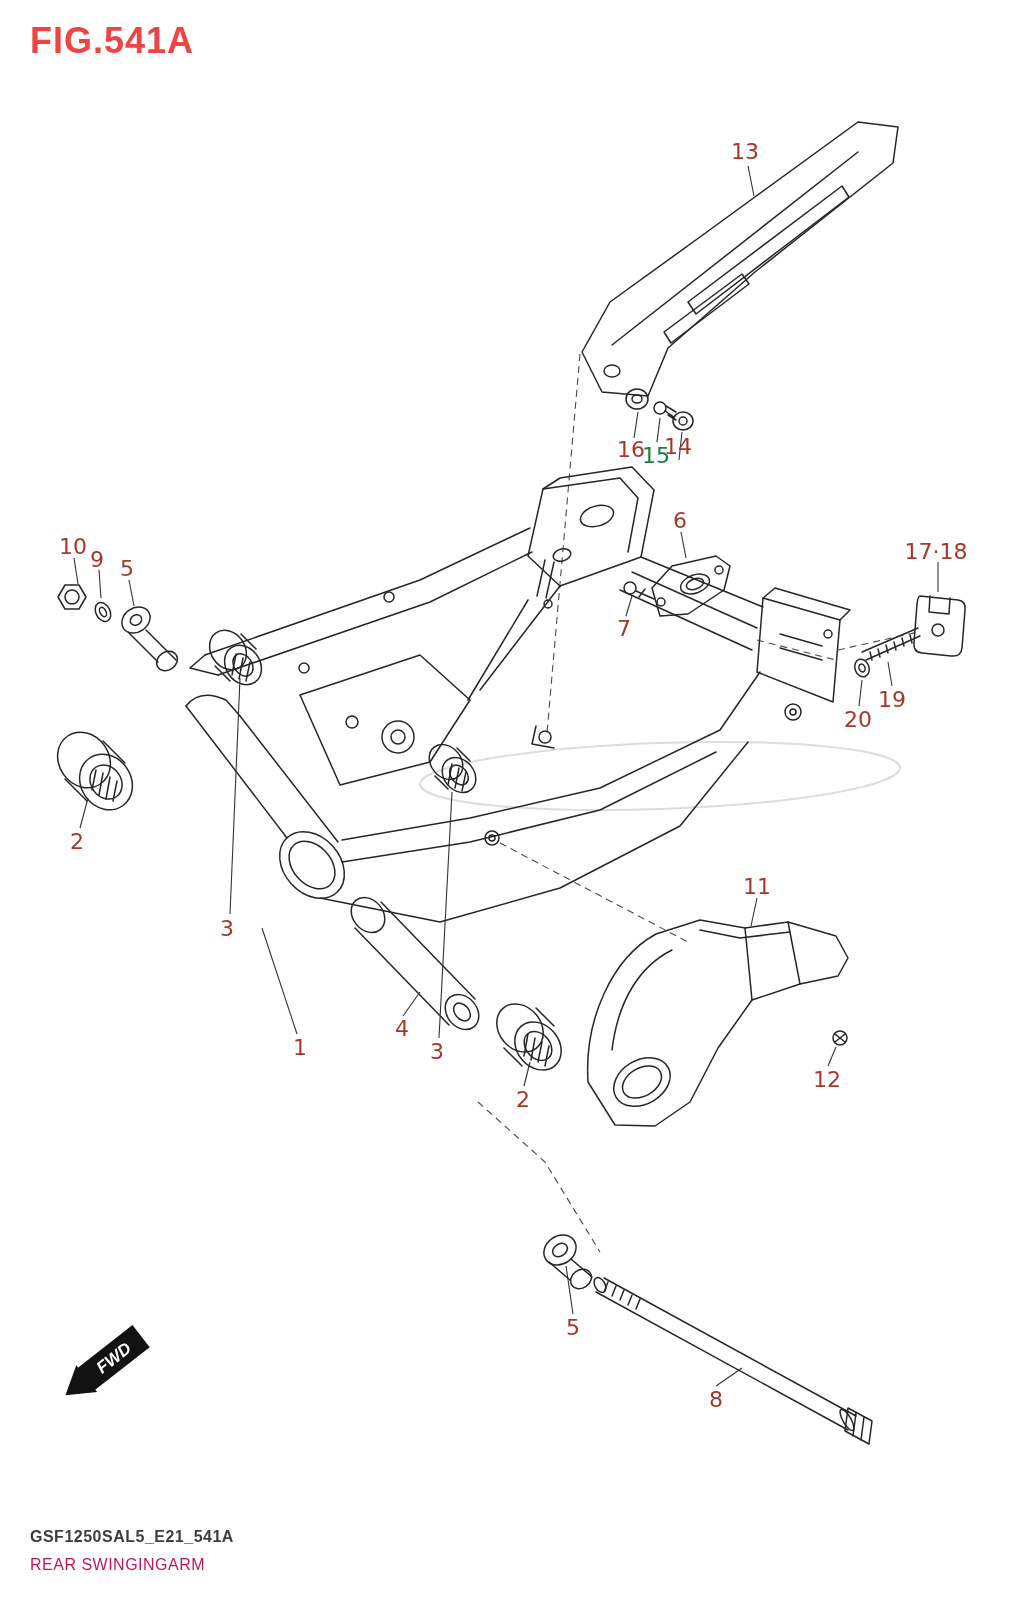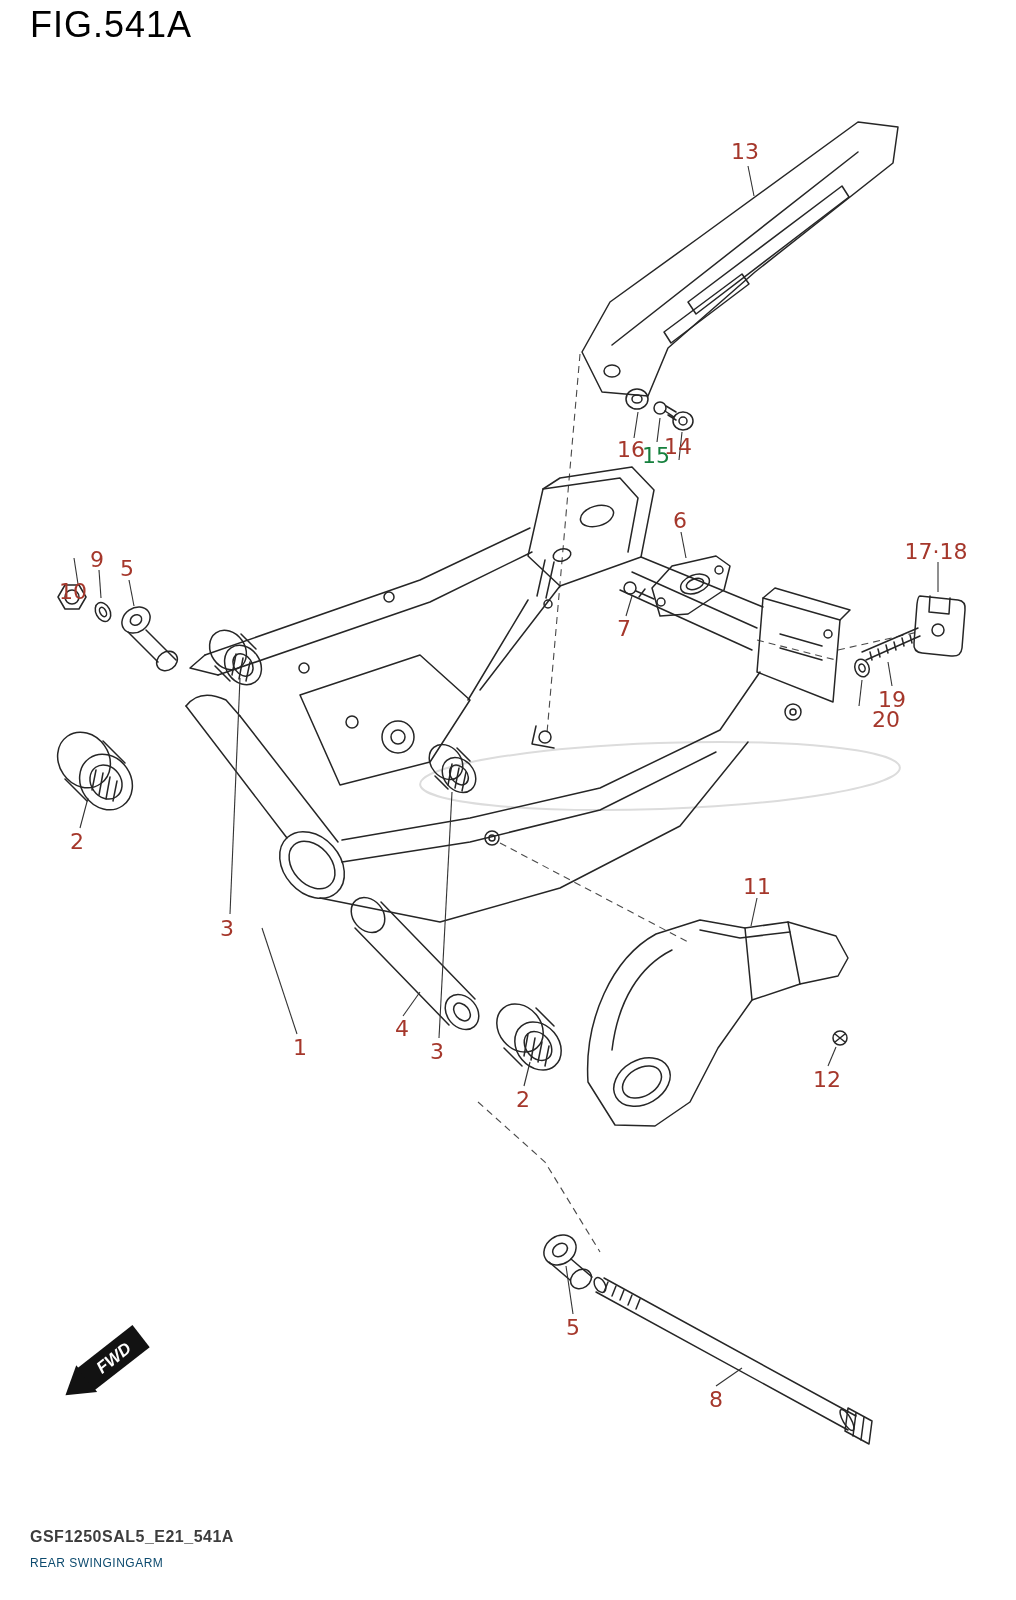--- a/index.html
+++ b/index.html
@@ -2,31 +2,31 @@
 <html><head>
 <meta charset="utf-8">
 <style>
   html,body{margin:0;padding:0;background:#ffffff;}
   .page{
     position:relative;width:1016px;height:1600px;background:#ffffff;overflow:hidden;
     font-family:"Liberation Sans",sans-serif;
   }
   .art{position:absolute;left:0;top:0;}
   .page-title{
-    position:absolute;left:30px;top:4px;
-    font-size:36px;font-weight:400;letter-spacing:1px;color:#000000;
+    position:absolute;left:30px;top:20px;
+    font-size:36px;font-weight:700;letter-spacing:1px;color:#ef4444;
     font-family:"Liberation Sans",sans-serif;
   }
   .footer-code{
     position:absolute;left:30px;top:1528px;
     font-size:16px;color:#3d3d3d;letter-spacing:.5px;font-weight:bold;
   }
   .footer-name{
     position:absolute;left:30px;top:1556px;
-    font-size:12px;color:#0c4a6e;letter-spacing:.5px;
+    font-size:16px;color:#be185d;letter-spacing:.5px;
   }
   .callout-layer{position:absolute;left:0;top:0;width:1016px;height:1600px;pointer-events:none;}
   .callout{
     position:absolute;transform:translate(-50%,-50%);
     font-size:22px;color:#a5372b;font-family:"DejaVu Sans",sans-serif;
     white-space:nowrap;
   }
   .watermark{
     position:absolute;left:408px;top:742px;width:510px;text-align:center;
     opacity:.85;pointer-events:none;
@@ -262,22 +262,22 @@
 
   <div class="callout-layer">
       <div class="callout" style="left: 745px; top: 151px; color: rgb(165, 55, 43);">13</div>
       <div class="callout" style="left: 631px; top: 449px; color: rgb(165, 55, 43);">16</div>
       <div class="callout" style="left: 656px; top: 455px; color: #15803d;">15</div>
       <div class="callout" style="left: 678px; top: 446px; color: rgb(165, 55, 43);">14</div>
       <div class="callout" style="left: 680px; top: 520px; color: rgb(165, 55, 43);">6</div>
       <div class="callout" style="left: 624px; top: 628px; color: rgb(165, 55, 43);">7</div>
       <div class="callout" style="left: 936px; top: 551px; color: rgb(165, 55, 43);">17·18</div>
       <div class="callout" style="left: 892px; top: 699px; color: rgb(165, 55, 43);">19</div>
-      <div class="callout" style="left: 858px; top: 719px; color: rgb(165, 55, 43); margin-left: 28px;">20</div>
-      <div class="callout" style="left: 73px; top: 546px; color: rgb(165, 55, 43); margin-top: 45px;">10</div>
+      <div class="callout" style="left: 858px; top: 719px; color: rgb(165, 55, 43);">20</div>
+      <div class="callout" style="left: 73px; top: 546px; color: rgb(165, 55, 43);">10</div>
       <div class="callout" style="left: 97px; top: 559px; color: rgb(165, 55, 43);">9</div>
       <div class="callout" style="left: 127px; top: 568px; color: rgb(165, 55, 43);">5</div>
       <div class="callout" style="left: 77px; top: 841px; color: rgb(165, 55, 43);">2</div>
       <div class="callout" style="left: 227px; top: 928px; color: rgb(165, 55, 43);">3</div>
       <div class="callout" style="left: 300px; top: 1047px; color: rgb(165, 55, 43);">1</div>
       <div class="callout" style="left: 402px; top: 1028px; color: rgb(165, 55, 43);">4</div>
       <div class="callout" style="left: 437px; top: 1051px; color: rgb(165, 55, 43);">3</div>
       <div class="callout" style="left: 523px; top: 1099px; color: rgb(165, 55, 43);">2</div>
       <div class="callout" style="left: 757px; top: 886px; color: rgb(165, 55, 43);">11</div>
       <div class="callout" style="left: 827px; top: 1079px; color: rgb(165, 55, 43);">12</div>

